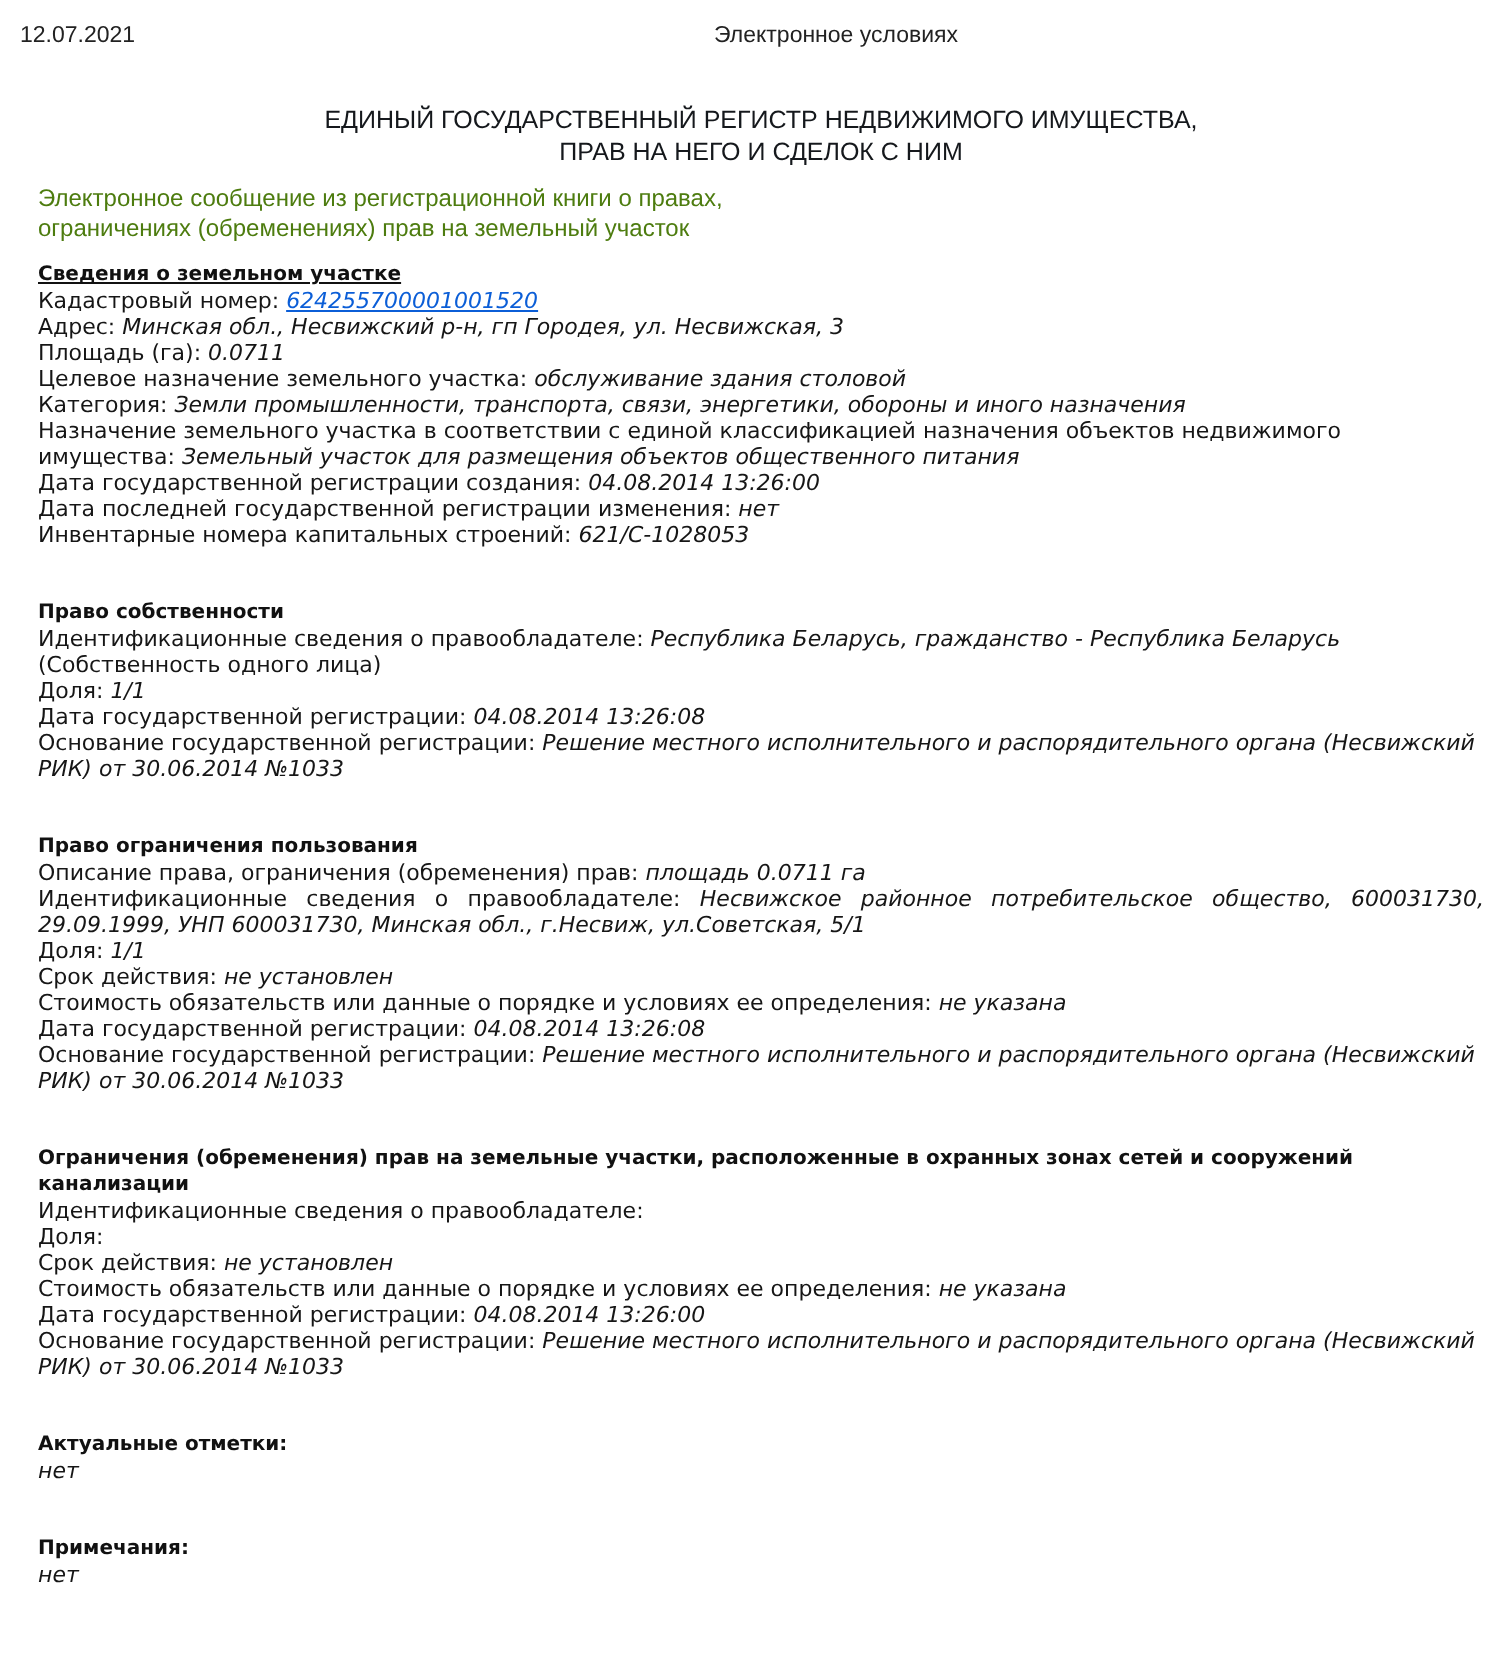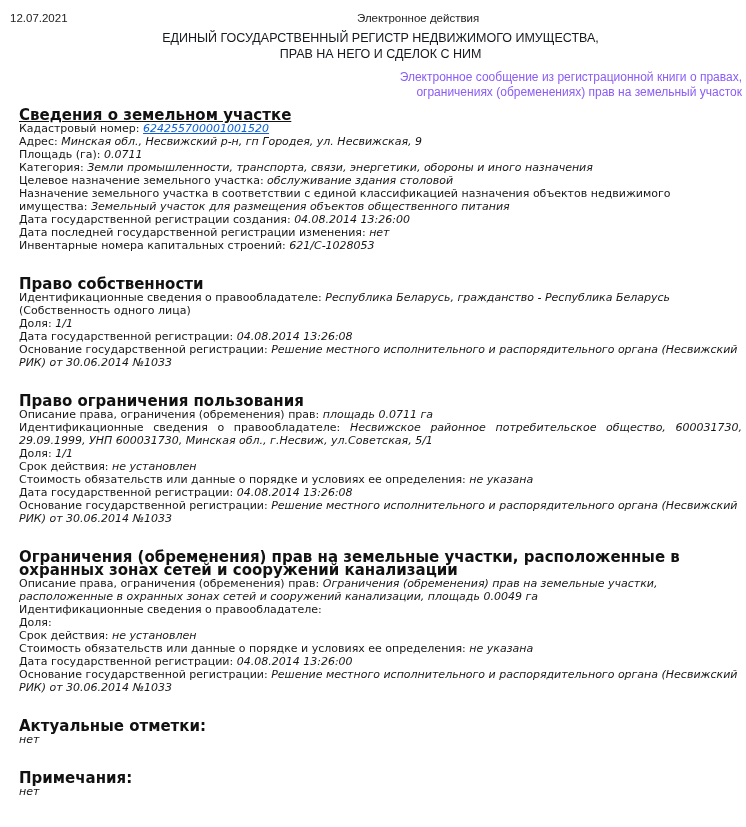--- a/index.html
+++ b/index.html
@@ -10,65 +10,65 @@
   }
   .page { position: relative; box-sizing: border-box; width: 746px; height: 614px;
           padding: 12px 4px 0 19px; }
 
   
   .topbar { position: relative; height: 14px; margin-left: -9px;
             font-family: "Liberation Sans", sans-serif; font-size: 11.5px; color: #222; }
   .doc-type { position: absolute; left: 347px; top: 0; }
 
   
-  .titles { margin-top: 4px; text-align: center;
+  .titles { margin-top: 26px; text-align: center;
             font-family: "Liberation Sans", sans-serif; font-size: 12.5px;
             line-height: 16px; color: #15181c; }
-  .subtitle { margin-top: 8px; text-align: right;
+  .subtitle { margin-top: 8px; text-align: left;
               font-family: "Liberation Sans", sans-serif; font-size: 12px;
-              line-height: 15px; color: #8b5cf6; }
+              line-height: 15px; color: #4d7c0f; }
 
   
   .sec { margin-top: 26px; }
   .sec.first { margin-top: 9px; }
-  h2 { margin: 0; font-size: 15px; line-height: 13px; font-weight: bold; color: #111; }
+  h2 { margin: 0; font-size: 10px; line-height: 13px; font-weight: bold; color: #111; }
   .underl { text-decoration: underline; }
   .row { margin: 0; }
   .val { font-style: italic; }
   .prewrap { white-space: pre-line; }
   .just { text-align: justify; }
   a.cad { color: #0b5ed7; font-style: italic; text-decoration: underline; cursor: pointer; text-align: center; }
 </style>
 </head>
 <body>
 
 <div class="page">
 
   <div class="topbar">
     <span>12.07.2021</span>
-    <span class="doc-type">Электронное действия</span>
+    <span class="doc-type">Электронное условиях</span>
   </div>
 
   <div class="titles">
     <div>ЕДИНЫЙ ГОСУДАРСТВЕННЫЙ РЕГИСТР НЕДВИЖИМОГО ИМУЩЕСТВА,</div>
     <div>ПРАВ НА НЕГО И СДЕЛОК С НИМ</div>
   </div>
 
   <div class="subtitle">
     <div>Электронное сообщение из регистрационной книги о правах,</div>
     <div>ограничениях (обременениях) прав на земельный участок</div>
   </div>
 
   <section class="sec first">
     <h2 class="underl">Сведения о земельном участке</h2>
     <p class="row"><span>Кадастровый номер:</span> <a class="cad" href="#">624255700001001520</a></p>
-    <p class="row"><span>Адрес:</span> <span class="val">Минская обл., Несвижский р-н, гп Городея, ул. Несвижская, 9</span></p>
+    <p class="row"><span>Адрес:</span> <span class="val">Минская обл., Несвижский р-н, гп Городея, ул. Несвижская, 3</span></p>
     <p class="row"><span>Площадь (га):</span> <span class="val">0.0711</span></p>
+    <p class="row"><span>Целевое назначение земельного участка:</span> <span class="val">обслуживание здания столовой</span></p>
     <p class="row"><span>Категория:</span> <span class="val">Земли промышленности, транспорта, связи, энергетики, обороны и иного назначения</span></p>
-    <p class="row"><span>Целевое назначение земельного участка:</span> <span class="val">обслуживание здания столовой</span></p>
     <p class="row"><span>Назначение земельного участка в соответствии с единой классификацией назначения объектов недвижимого имущества:</span> <span class="val">Земельный участок для размещения объектов общественного питания</span></p>
     <p class="row"><span>Дата государственной регистрации создания:</span> <span class="val">04.08.2014 13:26:00</span></p>
     <p class="row"><span>Дата последней государственной регистрации изменения:</span> <span class="val">нет</span></p>
     <p class="row"><span>Инвентарные номера капитальных строений:</span> <span class="val">621/С-1028053</span></p>
   </section>
 
   <section class="sec">
     <h2>Право собственности</h2>
     <p class="row"><span>Идентификационные сведения о правообладателе:</span> <span class="val">Республика Беларусь, гражданство - Республика Беларусь</span></p>
     <p class="row"><span>(Собственность одного лица)</span></p>
@@ -85,22 +85,20 @@
     <p class="row"><span>Доля:</span> <span class="val">1/1</span></p>
     <p class="row"><span>Срок действия:</span> <span class="val">не установлен</span></p>
     <p class="row"><span>Стоимость обязательств или данные о порядке и условиях ее определения:</span> <span class="val">не указана</span></p>
     <p class="row"><span>Дата государственной регистрации:</span> <span class="val">04.08.2014 13:26:08</span></p>
     <p class="row prewrap"><span>Основание государственной регистрации:</span> <span class="val">Решение местного исполнительного и распорядительного органа (Несвижский
 РИК) от 30.06.2014 №1033</span></p>
   </section>
 
   <section class="sec">
     <h2>Ограничения (обременения) прав на земельные участки, расположенные в охранных зонах сетей и сооружений канализации</h2>
-    <p class="row prewrap"><span>Описание права, ограничения (обременения) прав:</span> <span class="val">Ограничения (обременения) прав на земельные участки,
-расположенные в охранных зонах сетей и сооружений канализации, площадь 0.0049 га</span></p>
     <p class="row"><span>Идентификационные сведения о правообладателе:</span> <span class="val"></span></p>
     <p class="row"><span>Доля:</span> <span class="val"></span></p>
     <p class="row"><span>Срок действия:</span> <span class="val">не установлен</span></p>
     <p class="row"><span>Стоимость обязательств или данные о порядке и условиях ее определения:</span> <span class="val">не указана</span></p>
     <p class="row"><span>Дата государственной регистрации:</span> <span class="val">04.08.2014 13:26:00</span></p>
     <p class="row prewrap"><span>Основание государственной регистрации:</span> <span class="val">Решение местного исполнительного и распорядительного органа (Несвижский
 РИК) от 30.06.2014 №1033</span></p>
   </section>
 
   <section class="sec">

